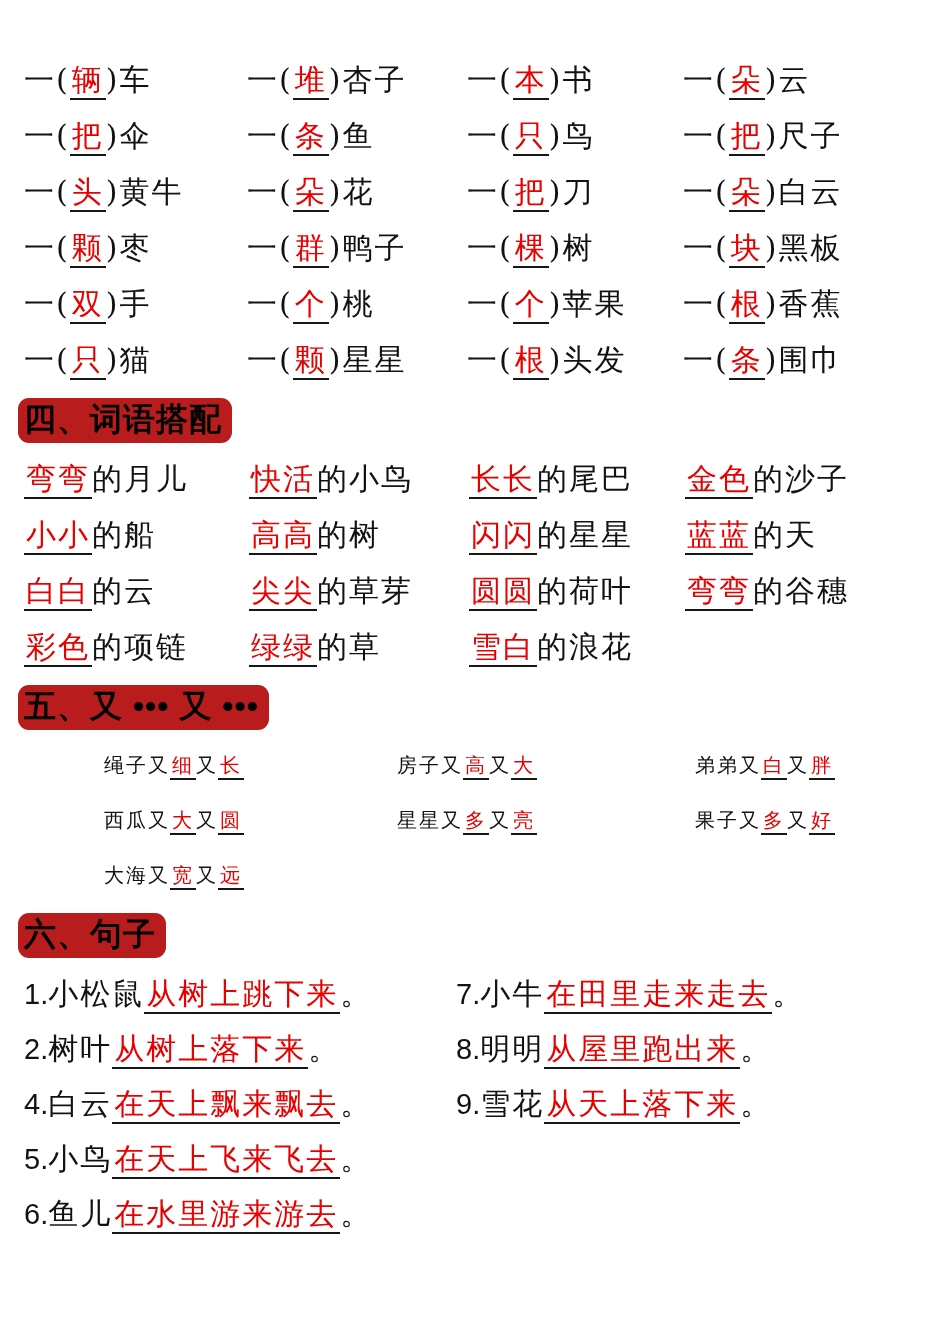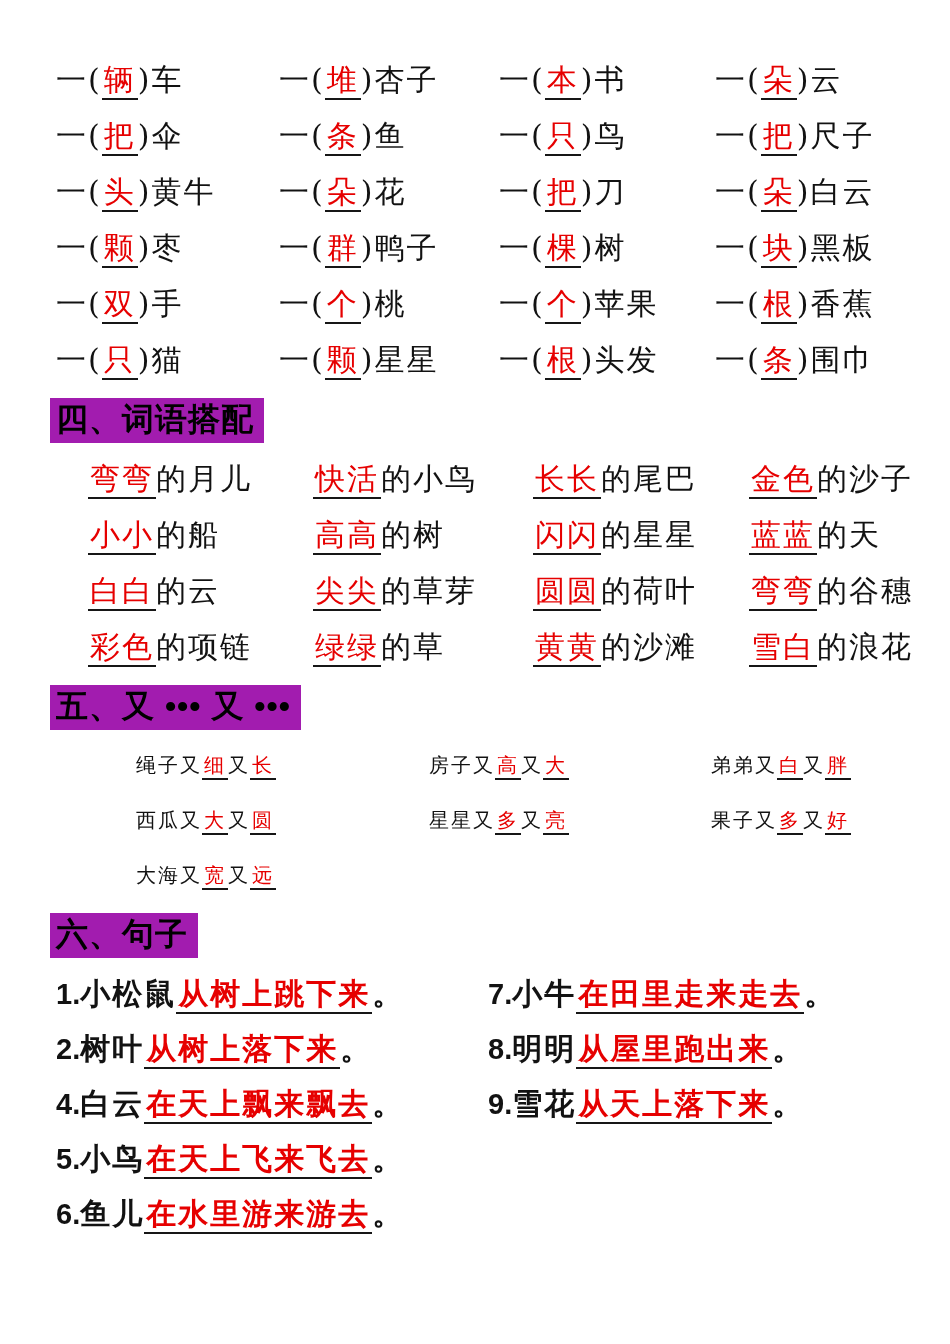--- a/index.html
+++ b/index.html
@@ -1,21 +1,21 @@
 <!DOCTYPE html>
 <html><head>
 <meta charset="utf-8">
 <style>
   html,body { margin:0; padding:0; background:#ffffff; }
   .page {
     position:relative;
     width:950px; height:1344px;
     background:#ffffff;
     box-sizing:border-box;
-    padding:52px 30px 0 56px;
+    padding:52px 30px 0 24px;
     overflow:hidden;
     font-family:"DejaVu Serif","Liberation Serif",serif;
     color:#121212;
   }
   .t   { letter-spacing:2px; }
   .ans {
     color:#e60000;
     border-bottom:2px solid #161616;
     padding:0 2px 1px 2px;
     letter-spacing:2px;
@@ -24,50 +24,50 @@
   .mw-grid {
     display:grid;
     grid-template-columns:223px 220px 216px 1fr;
   }
   .mw-item { height:56px; line-height:56px; font-size:30px; white-space:nowrap; }
   
   .sec {
     display:table;
     margin:10px 4px 8px -6px;
     padding:3px 10px 6px 6px;
-    background:#a21caf;
+    background:#b91c1c;
     font-family:"Liberation Sans","DejaVu Sans",sans-serif;
     font-weight:700;
     font-size:32px;
     line-height:36px;
     color:#000000;
     letter-spacing:1px;
+    border-radius:11px;
   }
   
   .wp-grid {
     display:grid;
     grid-template-columns:225px 220px 216px 1fr;
-    margin-left:32px;
   }
   .wp-item { height:56px; line-height:56px; font-size:30px; white-space:nowrap; }
   
   .yy-grid {
     display:grid;
     grid-template-columns:300px 286px 1fr;
   }
   .yy-item { height:55px; line-height:55px; font-size:20px; white-space:nowrap;text-align:center; }
   
   .st-grid {
     display:grid;
     grid-template-columns:432px 1fr;
     grid-template-rows:repeat(5,55px);
     grid-auto-flow:column;
     margin-top:6px;
   }
-  .st-item { line-height:55px; font-size:30px; white-space:nowrap;font-weight:bold; }
+  .st-item { line-height:55px; font-size:30px; white-space:nowrap; }
   .num {
     font-family:"Liberation Sans","DejaVu Sans",sans-serif;
     font-size:29px;
     letter-spacing:0;
   }
 </style>
 </head>
 <body>
 
 <div class="page">
@@ -109,21 +109,20 @@
       <div class="wp-item"><span class="ans">小小</span><span class="t">的船</span></div>
       <div class="wp-item"><span class="ans">高高</span><span class="t">的树</span></div>
       <div class="wp-item"><span class="ans">闪闪</span><span class="t">的星星</span></div>
       <div class="wp-item"><span class="ans">蓝蓝</span><span class="t">的天</span></div>
       <div class="wp-item"><span class="ans">白白</span><span class="t">的云</span></div>
       <div class="wp-item"><span class="ans">尖尖</span><span class="t">的草芽</span></div>
       <div class="wp-item"><span class="ans">圆圆</span><span class="t">的荷叶</span></div>
       <div class="wp-item"><span class="ans">弯弯</span><span class="t">的谷穗</span></div>
       <div class="wp-item"><span class="ans">彩色</span><span class="t">的项链</span></div>
       <div class="wp-item"><span class="ans">绿绿</span><span class="t">的草</span></div>
-      <div class="wp-item"><span class="ans">黄黄</span><span class="t">的沙滩</span></div>
       <div class="wp-item"><span class="ans">雪白</span><span class="t">的浪花</span></div>
     </div>
 
   <div class="sec">五、又 ••• 又 •••</div>
 
   <div class="yy-grid">
       <div class="yy-item"><span class="t">绳子又</span><span class="ans">细</span><span class="t">又</span><span class="ans">长</span></div>
       <div class="yy-item"><span class="t">房子又</span><span class="ans">高</span><span class="t">又</span><span class="ans">大</span></div>
       <div class="yy-item"><span class="t">弟弟又</span><span class="ans">白</span><span class="t">又</span><span class="ans">胖</span></div>
       <div class="yy-item"><span class="t">西瓜又</span><span class="ans">大</span><span class="t">又</span><span class="ans">圆</span></div>

